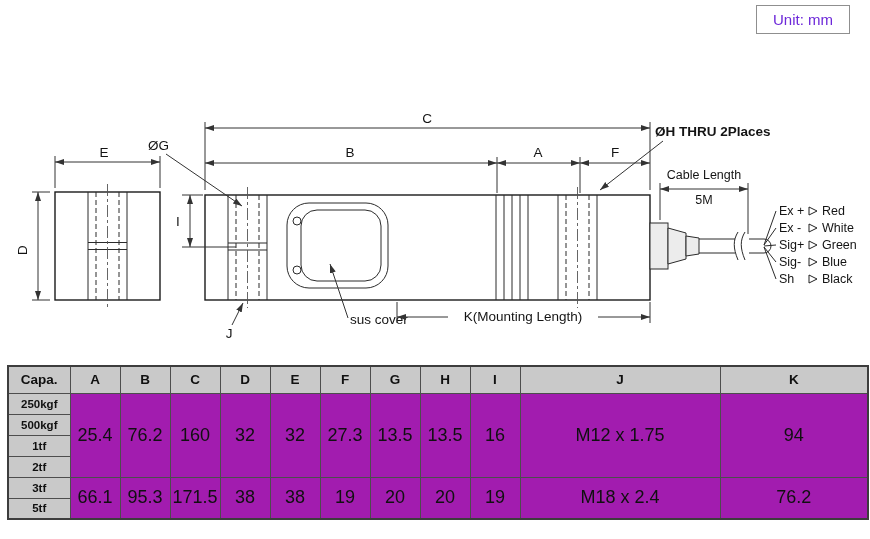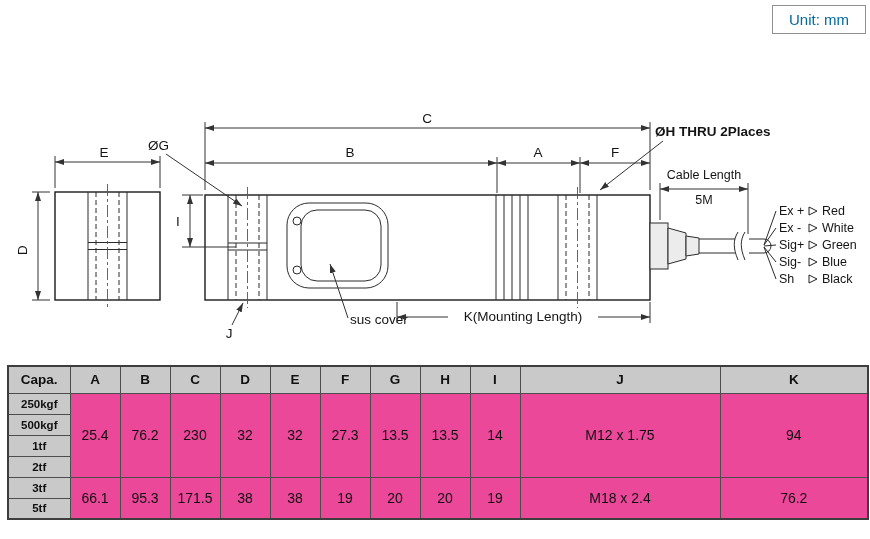--- a/index.html
+++ b/index.html
@@ -1,23 +1,23 @@
 <!DOCTYPE html>
 <html><head>
 <meta charset="utf-8">
 <style>
   * { box-sizing: border-box; margin: 0; padding: 0; }
   html, body { background: #ffffff; }
   body { font-family: "Liberation Sans", sans-serif; }
   .page { position: relative; width: 870px; height: 539px; background: #fff; overflow: hidden; }
 
   .unit-box {
-    position: absolute; top: 5px; right: 4px;
+    position: absolute; top: 5px; right: 20px;
     border: 1px solid #8f8f8f; padding: 5px 16px;
-    font-size: 15px; color: #0369a1; background: #fff;
+    font-size: 15px; color: #6d28d9; background: #fff;
   }
 
   .drawing { position: absolute; top: 40px; left: 0; }
 
   svg text { font-family: "Liberation Sans", sans-serif; font-size: 13px; fill: #141414; }
   svg .lbl { font-size: 13.5px; }
   svg .sm  { font-size: 12.5px; }
   svg .bold { font-weight: bold; }
 
   .o { stroke: #1a1a1a; stroke-width: 1.4; fill: none; }              
@@ -31,21 +31,21 @@
   .dim-table {
     position: absolute; top: 365px; left: 7px; width: 860px;
     border-collapse: collapse; table-layout: fixed;
     border: 2px solid #3d3d3d;
   }
   .dim-table th, .dim-table td {
     border: 1px solid #4d4d4d; text-align: center; vertical-align: middle; color: #101010;
   }
   .dim-table thead th { background: #c9c9c9; font-size: 13.5px; font-weight: bold; height: 27px; }
   .dim-table .capa-cell { background: #c9c9c9; font-size: 11.5px; font-weight: bold; height: 21px; }
-  .dim-table td { background: #ec4899; font-size: 14px; font-weight: normal; }
+  .dim-table td { background: #a21caf; font-size: 18px; font-weight: normal; }
 </style>
 </head>
 <body>
 
 <div class="page">
 
   <div class="unit-box">
     <span>Unit: mm</span>
   </div>
 
@@ -260,27 +260,27 @@
         <th>I</th>
         <th>J</th>
         <th>K</th>
       </tr>
     </thead>
     <tbody>
       <tr>
         <th class="capa-cell">250kgf</th>
         <td rowspan="4">25.4</td>
         <td rowspan="4">76.2</td>
-        <td rowspan="4">230</td>
+        <td rowspan="4">160</td>
         <td rowspan="4">32</td>
         <td rowspan="4">32</td>
         <td rowspan="4">27.3</td>
         <td rowspan="4">13.5</td>
         <td rowspan="4">13.5</td>
-        <td rowspan="4">14</td>
+        <td rowspan="4">16</td>
         <td rowspan="4">M12 x 1.75</td>
         <td rowspan="4">94</td>
       </tr>
       <tr>
         <th class="capa-cell">500kgf</th>
       </tr>
       <tr>
         <th class="capa-cell">1tf</th>
       </tr>
       <tr>

